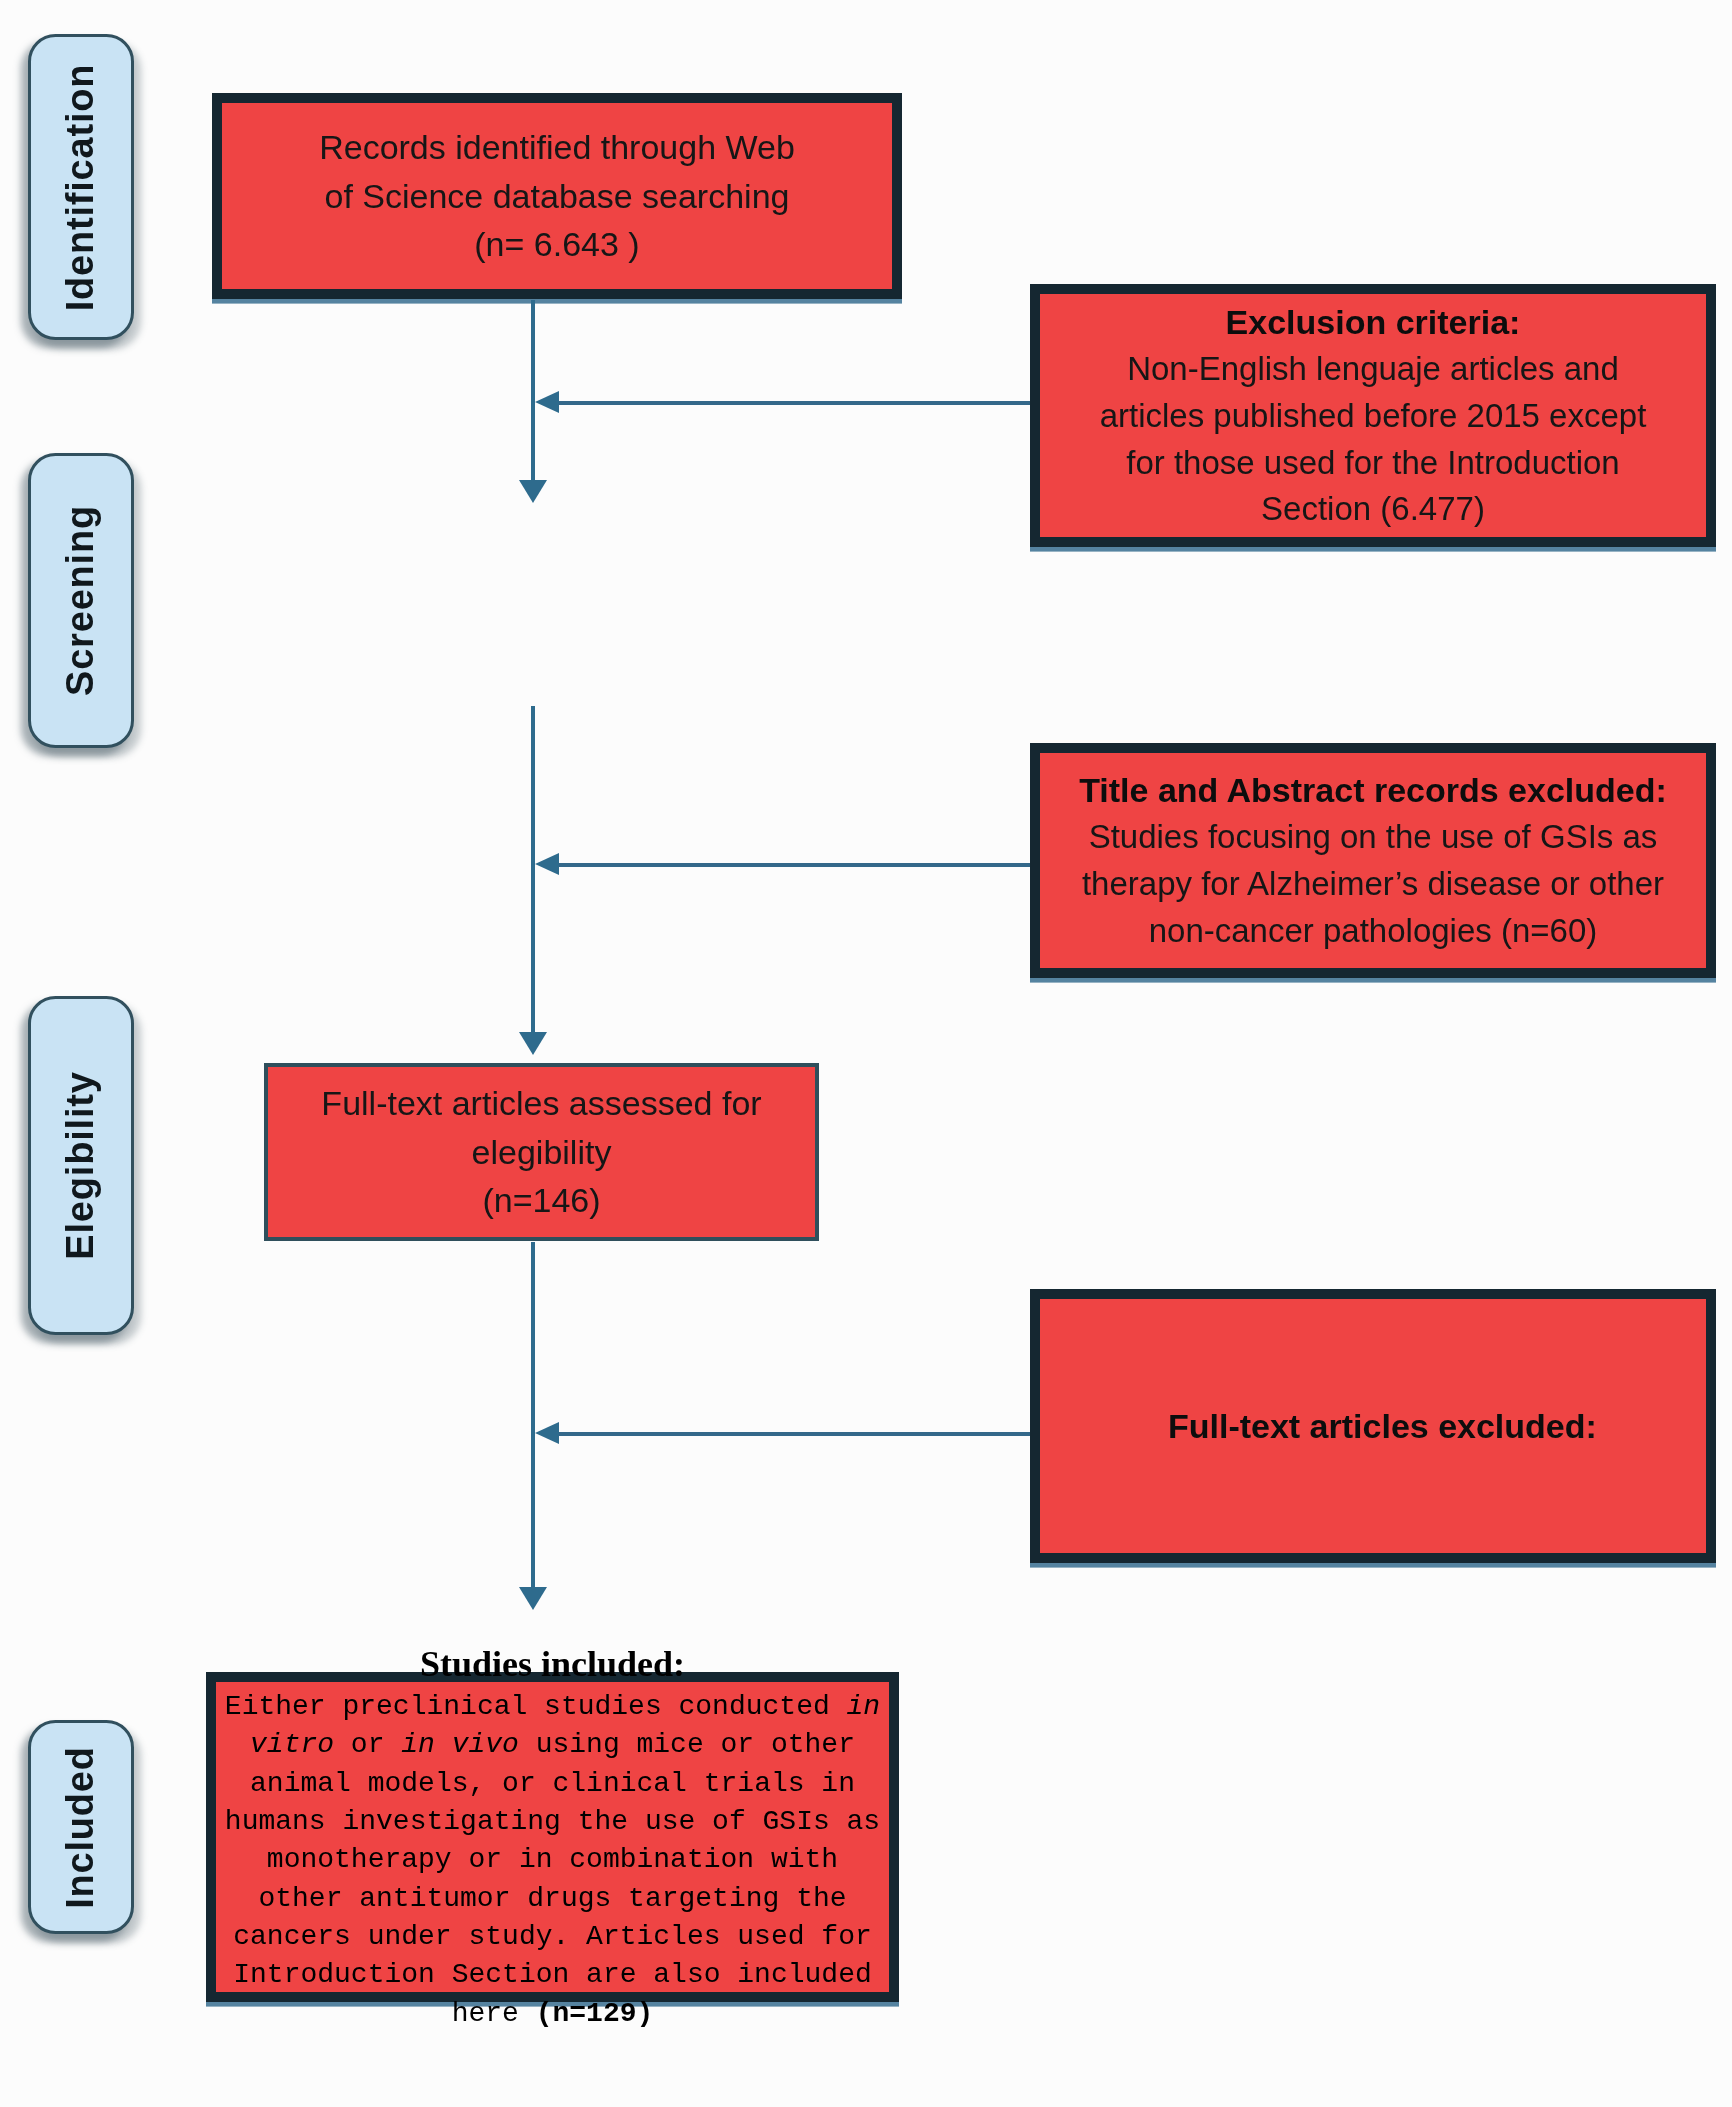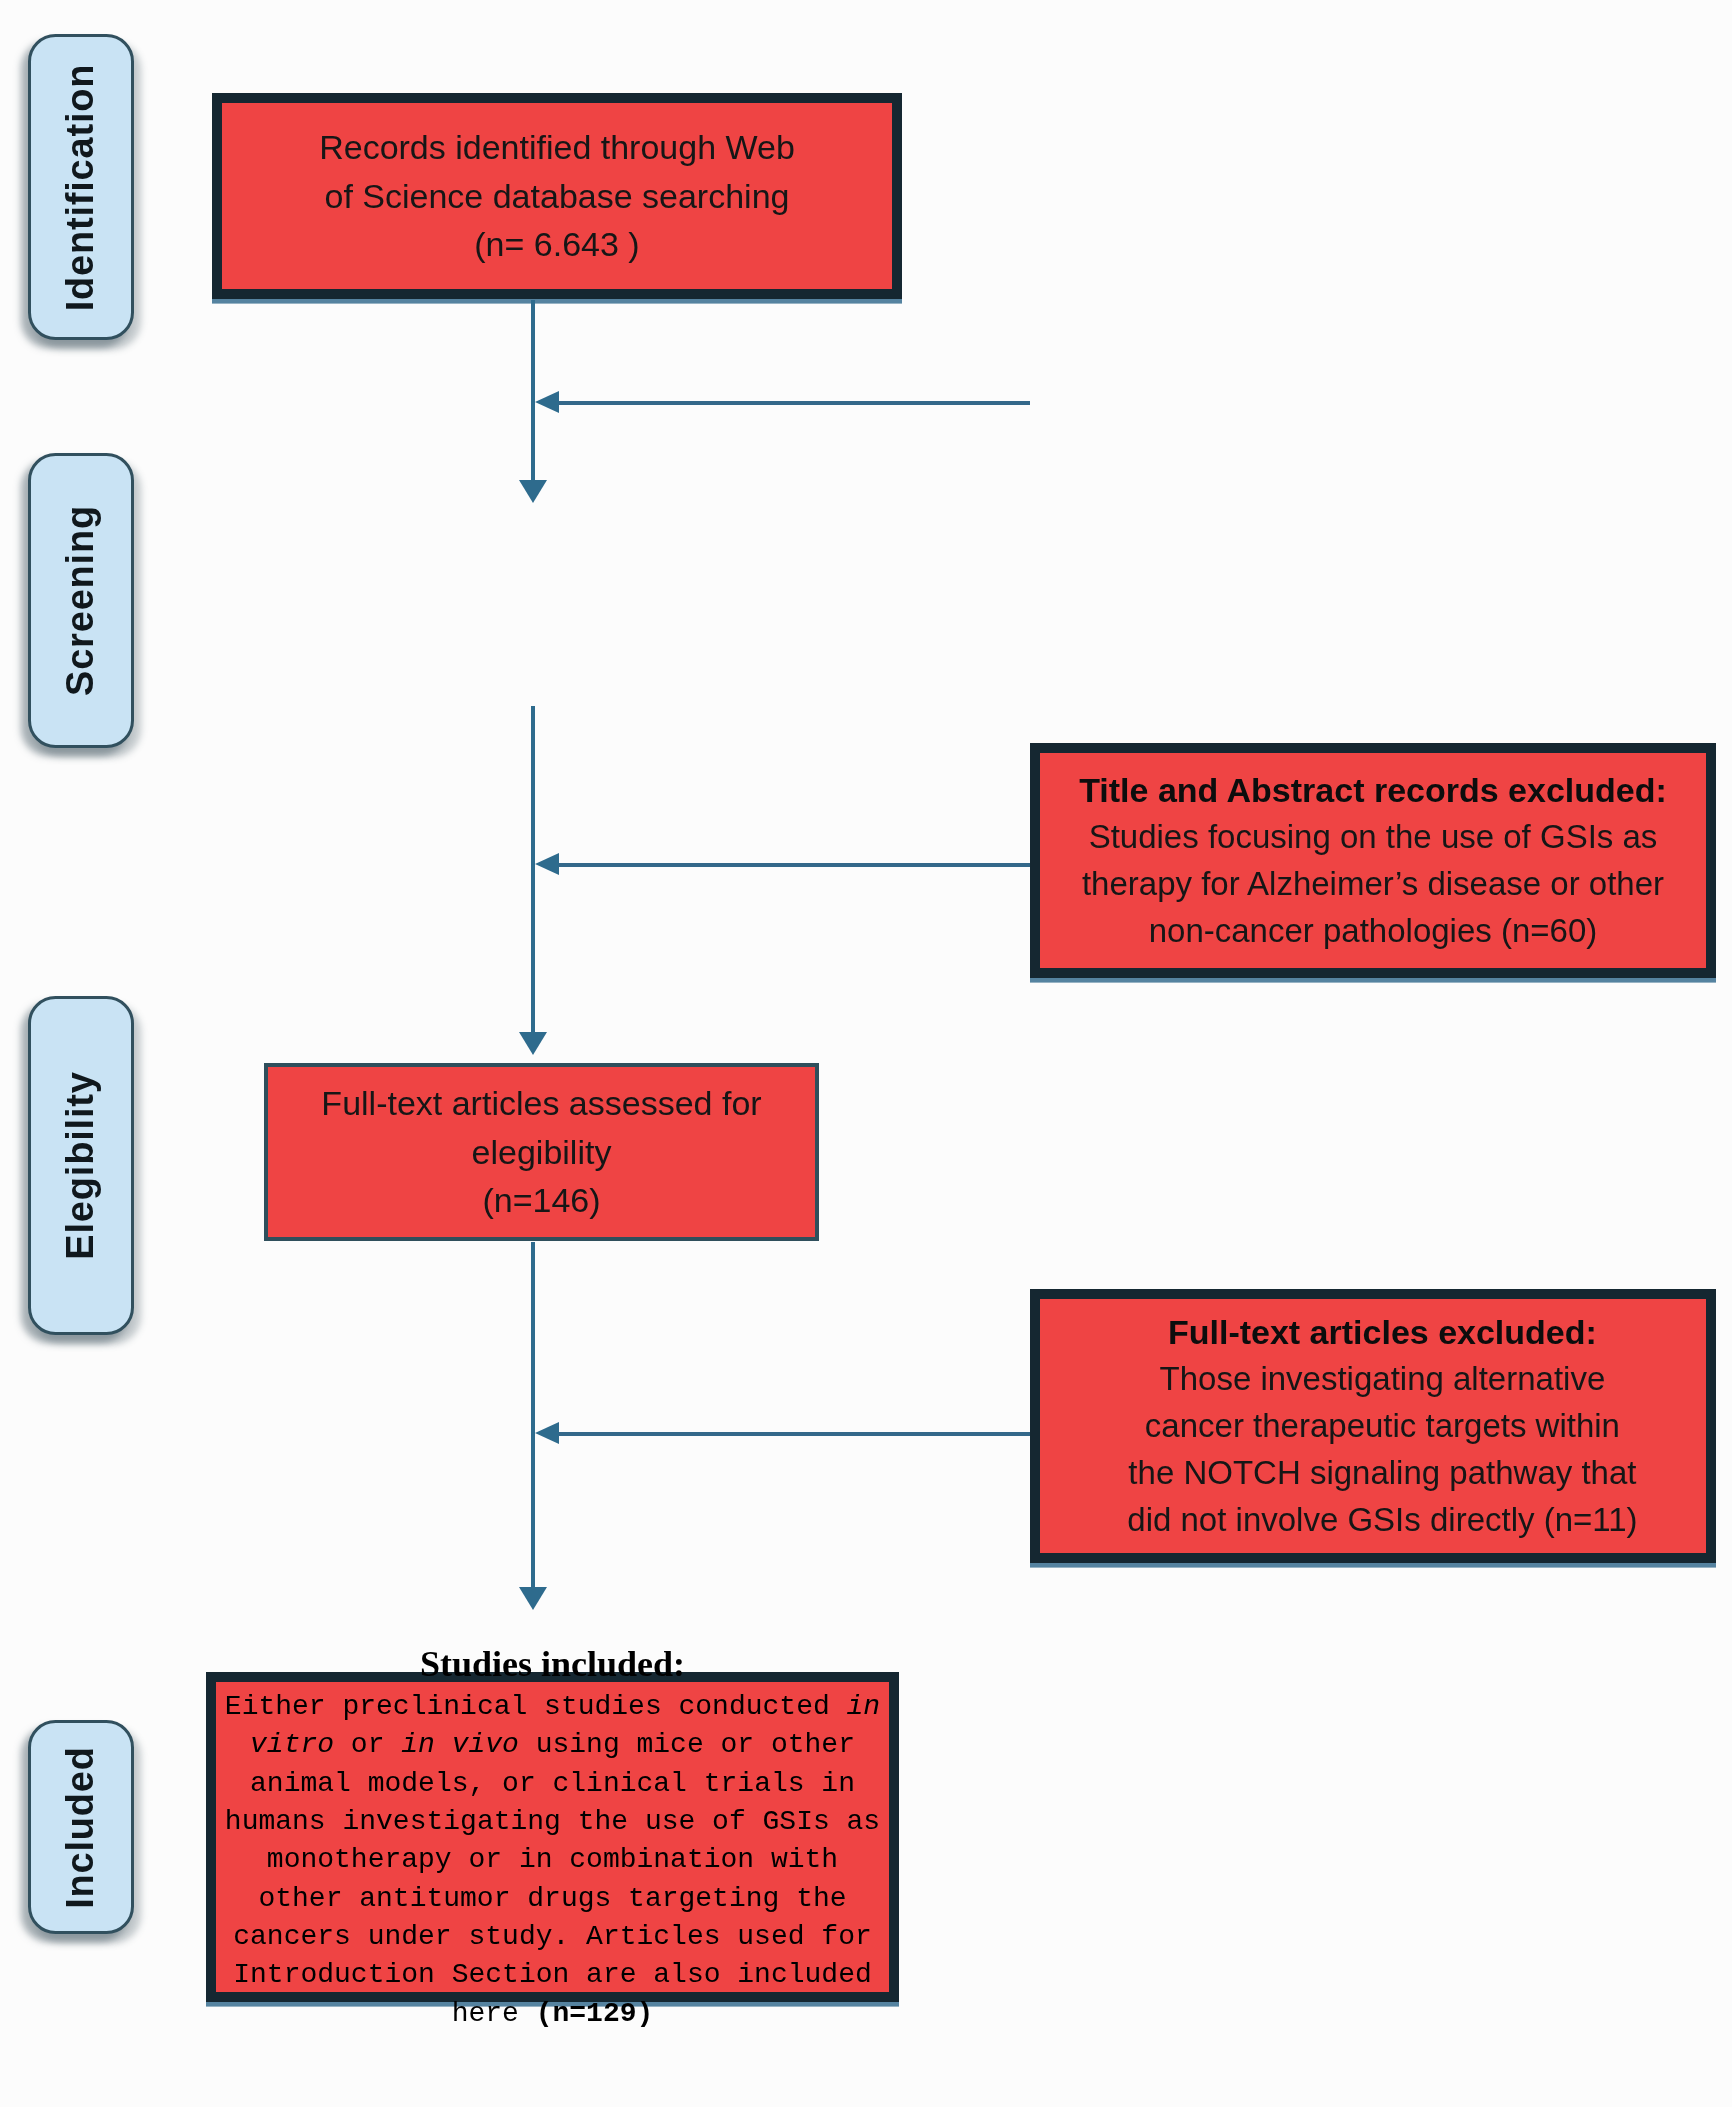--- a/index.html
+++ b/index.html
@@ -117,34 +117,37 @@
 vitro</span><span class="seg-normal"> or </span><span class="seg-italic">in vivo</span><span class="seg-normal"> using mice or other
 animal models, or clinical trials in
 humans investigating the use of GSIs as
 monotherapy or in combination with
 other antitumor drugs targeting the
 cancers under study. Articles used for
 Introduction Section are also included
 here </span><span class="seg-bold">(n=129)</span></div>
   </div>
 
+  <div class="box thick excl" id="excl-1">
+    <div class="x-title">Exclusion criteria:</div>
+    <div class="x-body">Non-English lenguaje articles and
+articles published before 2015 except
+for those used for the Introduction
+Section (6.477)</div>
+  </div>
 
   <div class="box thick excl" id="excl-2">
     <div class="x-title">Title and Abstract records excluded:</div>
     <div class="x-body">Studies focusing on the use of GSIs as
 therapy for Alzheimer’s disease or other
 non-cancer pathologies (n=60)</div>
   </div>
 
   <div class="box thick excl" id="excl-3">
     <div class="x-title">Full-text articles excluded:</div>
-    <div class="x-body">Those investigating alternative
-cancer therapeutic targets within
-the NOTCH signaling pathway that
-did not involve GSIs directly (n=11)</div>
   </div>
 
   <div class="vline" id="v1"></div>
   <div class="head-down" id="vh1"></div>
   <div class="vline" id="v2"></div>
   <div class="head-down" id="vh2"></div>
   <div class="vline" id="v3"></div>
   <div class="head-down" id="vh3"></div>
 
   <div class="hline" id="h1"></div>

